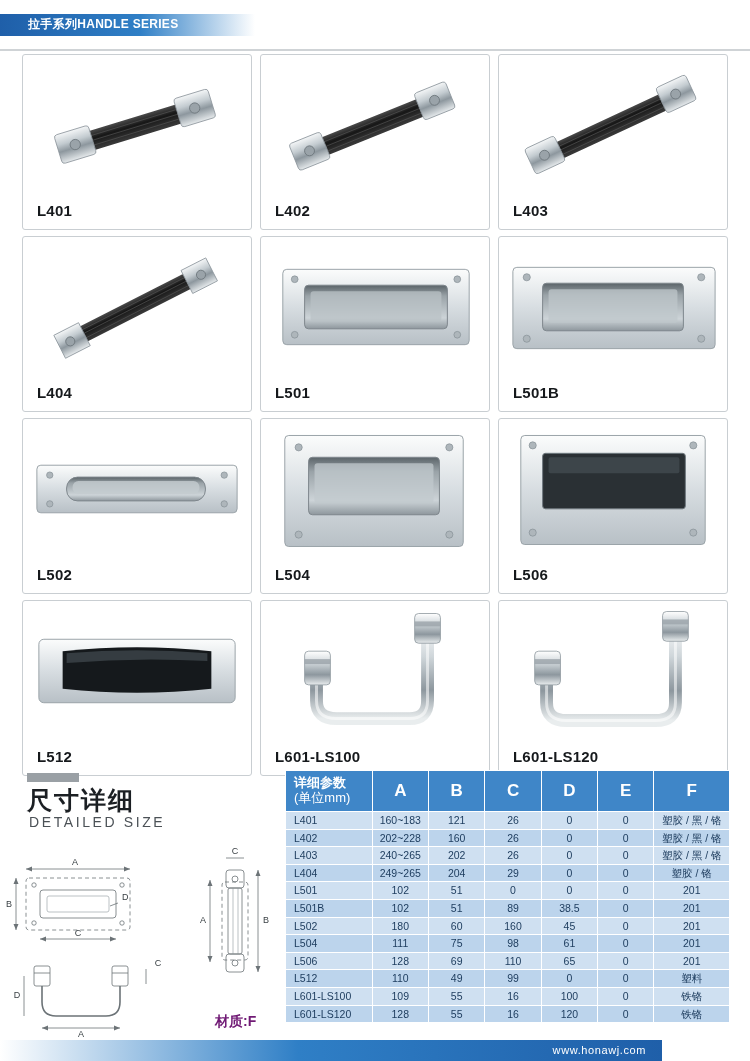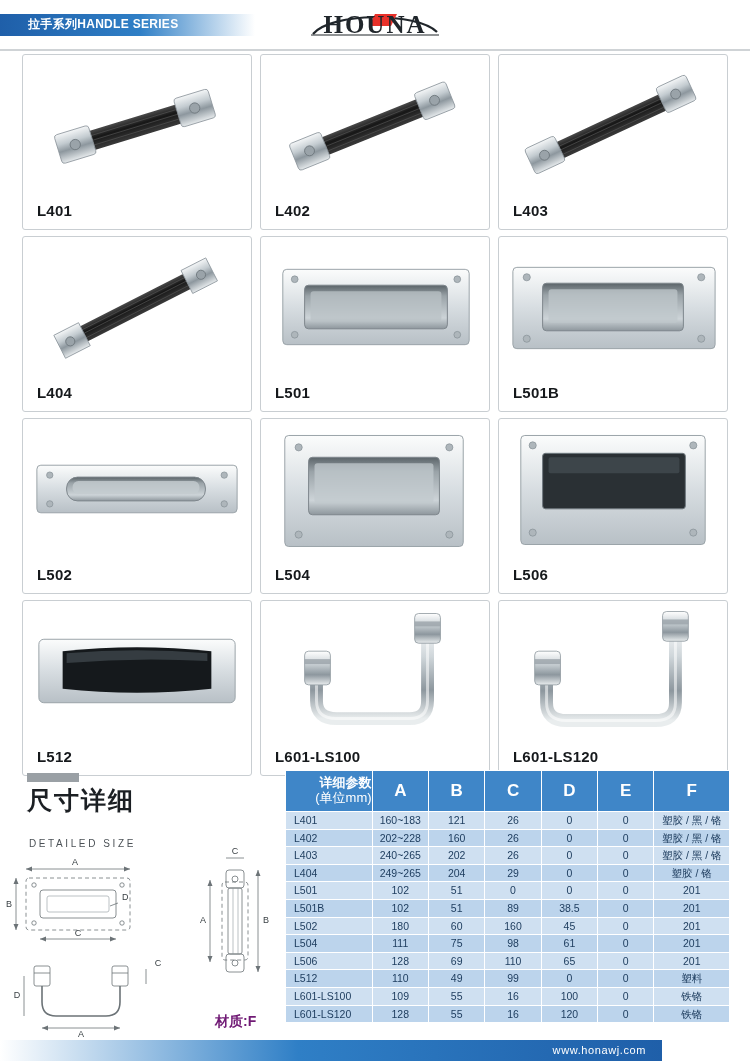--- a/index.html
+++ b/index.html
@@ -109,24 +109,23 @@
     position: absolute;
     left: 27px; top: 14px;
     font-size: 25px;
     font-weight: bold;
     letter-spacing: 2px;
     color: #1b1f23;
   }
   .dim-sub {
     position: absolute;
     left: 29px; top: 44px;
-    font-size: 10px;
+    font-size: 14px;
     letter-spacing: 2.6px;
     color: #4b5156;
-    margin-top: 24px;
   }
   .material-note {
     position: absolute;
     left: 215px; top: 243px;
     font-size: 14px;
     font-weight: bold;
     color: #701a75;
   }
 
   .drawings { position:absolute; left:0; top:0; width:270px; height:270px; }
@@ -155,22 +154,22 @@
     background: #3f86c8;
     color: #ffffff;
     font-size: 17px;
     font-weight: bold;
     height: 40px;
     line-height: 40px;
   }
   table.spec thead th.first {
     font-size: 13px;
     font-weight: bold;
-    text-align: right;
-    padding-left: 24px;
+    text-align: left;
+    padding-left: 8px;
     line-height: 1.15;
   }
   table.spec thead th.first .unit {
     display:block;
     font-size: 13px;
     font-weight: normal;
   }
   table.spec tbody tr:nth-child(odd) td { background: #cfe0f1; }
   table.spec tbody tr:nth-child(even) td { background: #bcd4ec; }
   table.spec tbody td.model {
@@ -197,28 +196,20 @@
     letter-spacing: .6px;
   }
 </style>
 </head>
 <body>
 
 <div class="header">
   <div class="header-band"></div>
   <div class="header-band-text">拉手系列HANDLE SERIES</div>
 
-  <div class="logo">
-    <svg class="logo-swoosh" viewBox="0 0 140 34">
-      <path d="M8 26 C26 4, 112 4, 132 24" fill="none" stroke="#20262b" stroke-width="2.2"></path>
-      <path d="M70 6 L92 6 L86 18 L64 18 Z" fill="#e8312a"></path>
-      <path d="M6 27 L134 27" stroke="#20262b" stroke-width="1.2"></path>
-    </svg>
-    <span class="logo-text">HOUNA</span>
-  </div>
   <div class="header-rule"></div>
 </div>
 
 <div class="grid">
 
   <div class="cell">
     <div class="art">
       <svg class="strap-svg" viewBox="0 0 230 140">
         <defs>
           <linearGradient id="chrome1" x1="0" y1="0" x2="0" y2="1">

